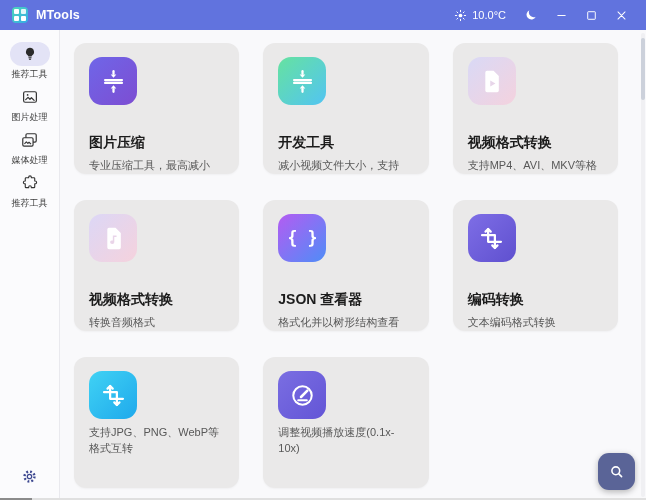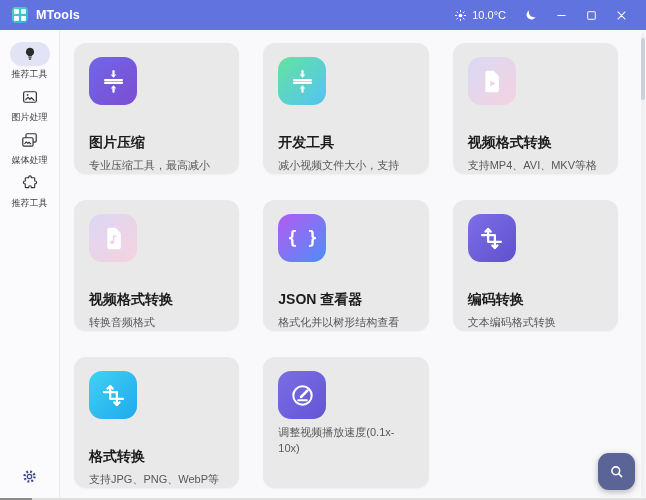--- a/index.html
+++ b/index.html
@@ -249,21 +249,20 @@
   </div>
           <div class="card">
     <div class="tile" style="background: linear-gradient(135deg, rgb(64, 210, 244), rgb(31, 169, 236));">
               <svg viewBox="0 0 24 24" fill="none" stroke="#fff" stroke-width="2" stroke-linecap="round" stroke-linejoin="round">
                 <path d="M9 3.6v11.3h11.4"></path>
                 <path d="M6.7 5.9L9 3.6l2.3 2.3"></path>
                 <path d="M3.6 9.1H15v11.3"></path>
                 <path d="M12.7 18.1l2.3 2.3 2.3-2.3"></path>
               </svg>
             </div>
-    <div class="card-title">格式转换</div>
     <div class="card-desc">支持JPG、PNG、WebP等格式互转</div>
   </div>
           <div class="card">
     <div class="tile" style="background: linear-gradient(135deg, rgb(122, 110, 226), rgb(99, 85, 214));">
               <svg viewBox="0 0 24 24" fill="none" stroke="#fff" stroke-linecap="round">
                 <circle cx="12" cy="12" r="8.2" stroke-width="1.8"></circle>
                 <path d="M10.7 13.3l5.6-5.6" stroke-width="2.3"></path>
                 <path d="M8.2 16.3h7.6" stroke-width="1.8"></path>
               </svg>
             </div>

